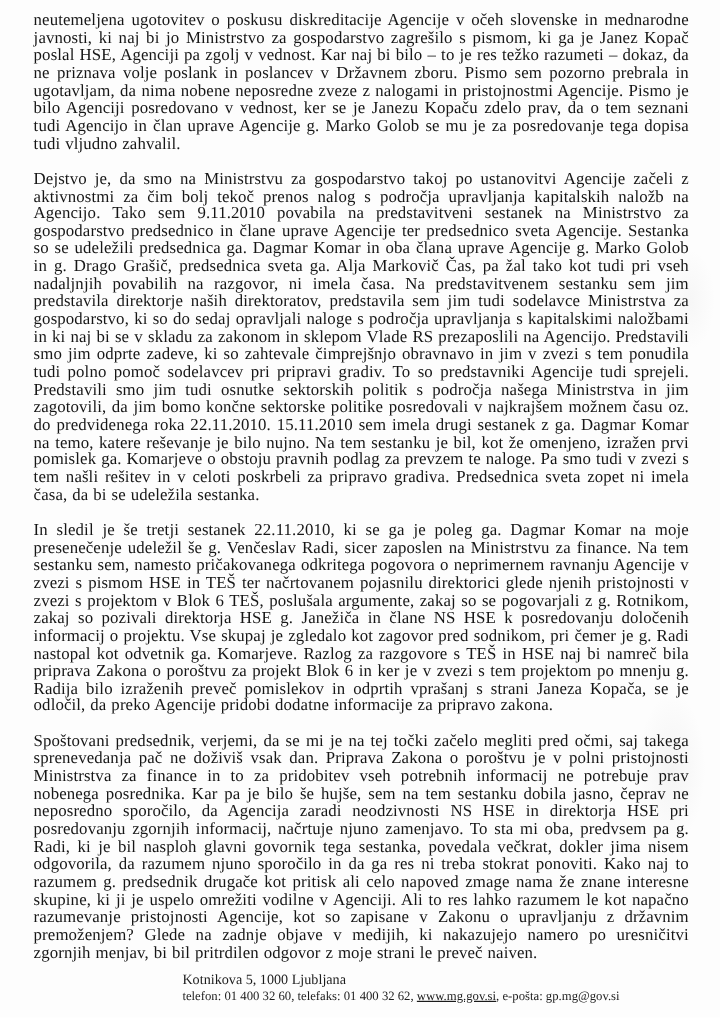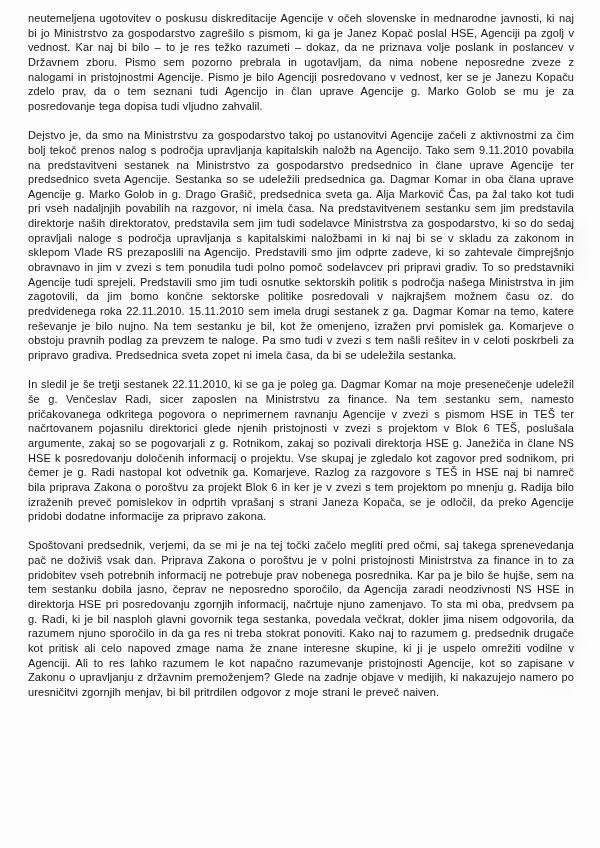--- a/index.html
+++ b/index.html
@@ -20,22 +20,22 @@
       radial-gradient(ellipse 40px 90px at 560px 640px, rgba(120,120,120,0.07), rgba(0,0,0,0) 70%),
       radial-gradient(ellipse 30px 60px at 575px 250px, rgba(120,120,120,0.05), rgba(0,0,0,0) 70%),
       #fdfdfd;
     color: #161616;
   }
   .letter-body {
     position: absolute;
     left: 28px;
     top: 11px;
     width: 546px;
-    font-family: Liberation Sans, sans-serif;
-    font-size: 11px;
+    font-family: Liberation Serif, serif;
+    font-size: 14px;
     line-height: 14.65px;
     text-align: justify;
     letter-spacing: 0.1px;
     word-spacing: 0.5px;
     color: #161616;
   }
   .letter-body p {
     margin: 0 0 14.6px 0;
     padding: 0;
   }
@@ -64,14 +64,18 @@
 
 <div class="page">
 
   <div class="letter-body">
     <p>neutemeljena ugotovitev o poskusu diskreditacije Agencije v očeh slovenske in mednarodne javnosti, ki naj bi jo Ministrstvo za gospodarstvo zagrešilo s pismom, ki ga je Janez Kopač poslal HSE, Agenciji pa zgolj v vednost. Kar naj bi bilo – to je res težko razumeti – dokaz, da ne priznava volje poslank in poslancev v Državnem zboru. Pismo sem pozorno prebrala in ugotavljam, da nima nobene neposredne zveze z nalogami in pristojnostmi Agencije. Pismo je bilo Agenciji posredovano v vednost, ker se je Janezu Kopaču zdelo prav, da o tem seznani tudi Agencijo in član uprave Agencije g. Marko Golob se mu je za posredovanje tega dopisa tudi vljudno zahvalil.</p>
     <p>Dejstvo je, da smo na Ministrstvu za gospodarstvo takoj po ustanovitvi Agencije začeli z aktivnostmi za čim bolj tekoč prenos nalog s področja upravljanja kapitalskih naložb na Agencijo. Tako sem 9.11.2010 povabila na predstavitveni sestanek na Ministrstvo za gospodarstvo predsednico in člane uprave Agencije ter predsednico sveta Agencije. Sestanka so se udeležili predsednica ga. Dagmar Komar in oba člana uprave Agencije g. Marko Golob in g. Drago Grašič, predsednica sveta ga. Alja Markovič Čas, pa žal tako kot tudi pri vseh nadaljnjih povabilih na razgovor, ni imela časa. Na predstavitvenem sestanku sem jim predstavila direktorje naših direktoratov, predstavila sem jim tudi sodelavce Ministrstva za gospodarstvo, ki so do sedaj opravljali naloge s področja upravljanja s kapitalskimi naložbami in ki naj bi se v skladu za zakonom in sklepom Vlade RS prezaposlili na Agencijo. Predstavili smo jim odprte zadeve, ki so zahtevale čimprejšnjo obravnavo in jim v zvezi s tem ponudila tudi polno pomoč sodelavcev pri pripravi gradiv. To so predstavniki Agencije tudi sprejeli. Predstavili smo jim tudi osnutke sektorskih politik s področja našega Ministrstva in jim zagotovili, da jim bomo končne sektorske politike posredovali v najkrajšem možnem času oz. do predvidenega roka 22.11.2010. 15.11.2010 sem imela drugi sestanek z ga. Dagmar Komar na temo, katere reševanje je bilo nujno. Na tem sestanku je bil, kot že omenjeno, izražen prvi pomislek ga. Komarjeve o obstoju pravnih podlag za prevzem te naloge. Pa smo tudi v zvezi s tem našli rešitev in v celoti poskrbeli za pripravo gradiva. Predsednica sveta zopet ni imela časa, da bi se udeležila sestanka.</p>
     <p>In sledil je še tretji sestanek 22.11.2010, ki se ga je poleg ga. Dagmar Komar na moje presenečenje udeležil še g. Venčeslav Radi, sicer zaposlen na Ministrstvu za finance. Na tem sestanku sem, namesto pričakovanega odkritega pogovora o neprimernem ravnanju Agencije v zvezi s pismom HSE in TEŠ ter načrtovanem pojasnilu direktorici glede njenih pristojnosti v zvezi s projektom v Blok 6 TEŠ, poslušala argumente, zakaj so se pogovarjali z g. Rotnikom, zakaj so pozivali direktorja HSE g. Janežiča in člane NS HSE k posredovanju določenih informacij o projektu. Vse skupaj je zgledalo kot zagovor pred sodnikom, pri čemer je g. Radi nastopal kot odvetnik ga. Komarjeve. Razlog za razgovore s TEŠ in HSE naj bi namreč bila priprava Zakona o poroštvu za projekt Blok 6 in ker je v zvezi s tem projektom po mnenju g. Radija bilo izraženih preveč pomislekov in odprtih vprašanj s strani Janeza Kopača, se je odločil, da preko Agencije pridobi dodatne informacije za pripravo zakona.</p>
     <p>Spoštovani predsednik, verjemi, da se mi je na tej točki začelo megliti pred očmi, saj takega sprenevedanja pač ne doživiš vsak dan. Priprava Zakona o poroštvu je v polni pristojnosti Ministrstva za finance in to za pridobitev vseh potrebnih informacij ne potrebuje prav nobenega posrednika. Kar pa je bilo še hujše, sem na tem sestanku dobila jasno, čeprav ne neposredno sporočilo, da Agencija zaradi neodzivnosti NS HSE in direktorja HSE pri posredovanju zgornjih informacij, načrtuje njuno zamenjavo. To sta mi oba, predvsem pa g. Radi, ki je bil nasploh glavni govornik tega sestanka, povedala večkrat, dokler jima nisem odgovorila, da razumem njuno sporočilo in da ga res ni treba stokrat ponoviti. Kako naj to razumem g. predsednik drugače kot pritisk ali celo napoved zmage nama že znane interesne skupine, ki ji je uspelo omrežiti vodilne v Agenciji. Ali to res lahko razumem le kot napačno razumevanje pristojnosti Agencije, kot so zapisane v Zakonu o upravljanju z državnim premoženjem? Glede na zadnje objave v medijih, ki nakazujejo namero po uresničitvi zgornjih menjav, bi bil pritrdilen odgovor z moje strani le preveč naiven.</p>
   </div>
 
+  <div class="letter-footer">
+    <div class="footer-address">Kotnikova 5, 1000 Ljubljana</div>
+    <div class="footer-contact"><span>telefon: 01 400 32 60, telefaks: 01 400 32 62, </span><span class="footer-website">www.mg.gov.si</span><span>, e-pošta: </span><span>gp.mg@gov.si</span></div>
+  </div>
 
 </div>
 
 </body></html>

